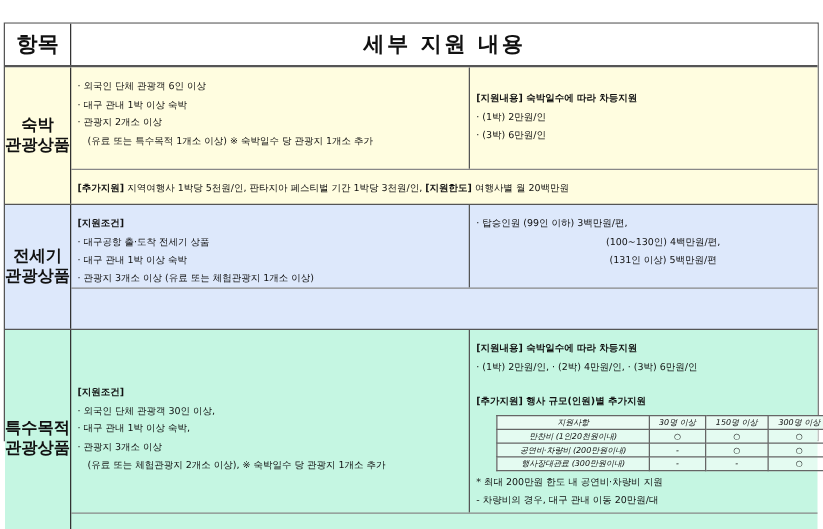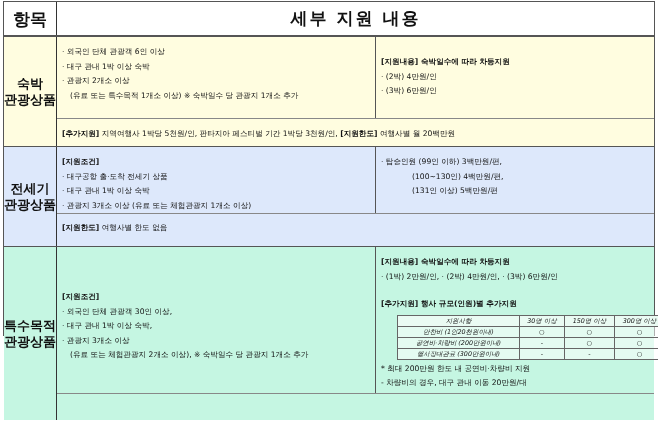--- a/index.html
+++ b/index.html
@@ -1,19 +1,19 @@
 <!DOCTYPE html>
 <html><head>
   <meta charset="utf-8">
   <style>
     * { box-sizing: border-box; margin: 0; padding: 0; }
     html, body { width: 658px; height: 423px; background: #ffffff; overflow: hidden; }
     body { font-family: "DejaVu Sans", "Liberation Sans", sans-serif; color: #111; font-size: 8px; }
     .table {
-      position: absolute; left: 3px; top: 1px; width: 652px; height: 335px;
+      position: absolute; left: 3px; top: 18px; width: 652px; height: 335px;
       border: 1.5px solid #555;
     }
     .row { position: absolute; left: 0; width: 100%; border-bottom: 1px solid #555; }
     .left-col {
       position: absolute; left: 0; top: 0; bottom: 0; width: 53px;
       border-right: 1.5px solid #333;
       display: flex; flex-direction: column; justify-content: center; align-items: center;
       text-align: center; font-weight: bold; font-size: 13px; line-height: 16px;
     }
     .main-col { position: absolute; left: 53px; right: 0; top: 0; bottom: 0; }
@@ -21,21 +21,21 @@
     .header-row .left-col { font-size: 17px; line-height: 20px; }
     .header-title {
       display: flex; align-items: center; justify-content: center; height: 100%;
       font-size: 17px; font-weight: bold; letter-spacing: 2px;
     }
     .cell { position: absolute; padding: 6px 5px; line-height: 14.5px; font-size: 7.6px; }
     .vdiv { position: absolute; top: 0; width: 1px; background: #555; }
     .hdiv { position: absolute; left: 0; right: 0; height: 1px; background: #888; }
     .b { font-weight: bold; }
     .indent { padding-left: 8px; }
-    .indent2 { padding-left: 31px; }
+    .indent2 { padding-left: 31px; text-align: center; }
     .row1 { top: 35px; height: 110px; background: #fffde0; }
     .row2 { top: 145px; height: 100px; background: #dde8fb; }
     .row3 { top: 245px; height: 173px; background: #c5f6e2; border-bottom: none; }
     .mini-table {
       border-collapse: collapse; font-size: 6.4px; margin-top: 3px; margin-left: 16px; width: 268px;
       background: #fff8;
       font-style: italic;
     }
     .mini-table th, .mini-table td {
       border: 1px solid #666; text-align: center; padding: 0 2px; height: 10.5px; line-height: 10px;
@@ -65,21 +65,21 @@
     <div class="main-col">
       <div class="cell" style="left:0; top:2px; width:318px;">
         <div>· 외국인 단체 관광객 6인 이상</div>
         <div>· 대구 관내 1박 이상 숙박</div>
         <div>· 관광지 2개소 이상</div>
         <div class="indent">(유료 또는 특수목적 1개소 이상)   ※ 숙박일수 당 관광지 1개소 추가</div>
       </div>
       <div class="vdiv" style="left:318px; height:81px;"></div>
       <div class="cell" style="left:319px; top:12px; right:0;">
         <div><span class="b">[지원내용]</span><span class="b"> 숙박일수에 따라 차등지원</span></div>
-        <div>· (2박) 4만원/인</div>
+        <div>· (1박) 2만원/인</div>
         <div>· (3박) 6만원/인</div>
       </div>
       <div class="hdiv" style="top:81px;"></div>
       <div class="cell" style="left:0; top:84px; right:0;">
         <span class="b">[추가지원]</span><span> 지역여행사 1박당 5천원/인, 판타지아 페스티벌 기간 1박당 3천원/인, </span><span class="b">[지원한도]</span><span> 여행사별 월 20백만원</span>
       </div>
     </div>
   </div>
 
   <div class="row row2">
@@ -95,21 +95,20 @@
         <div>· 관광지 3개소 이상  (유료 또는 체험관광지 1개소 이상)</div>
       </div>
       <div class="vdiv" style="left:318px; height:66px;"></div>
       <div class="cell" style="left:319px; top:2px; right:0;">
         <div>· 탑승인원 (99인 이하) 3백만원/편,</div>
         <div class="indent2">(100~130인) 4백만원/편,</div>
         <div class="indent2">(131인 이상) 5백만원/편</div>
       </div>
       <div class="hdiv" style="top:66px;"></div>
       <div class="cell" style="left:0; top:68px; right:0;">
-        <div><span class="b">[지원한도]</span><span> 여행사별 한도 없음</span></div>
       </div>
     </div>
   </div>
 
   <div class="row row3">
     <div class="left-col">
       <div>특수목적</div>
       <div>관광상품</div>
     </div>
     <div class="main-col">

